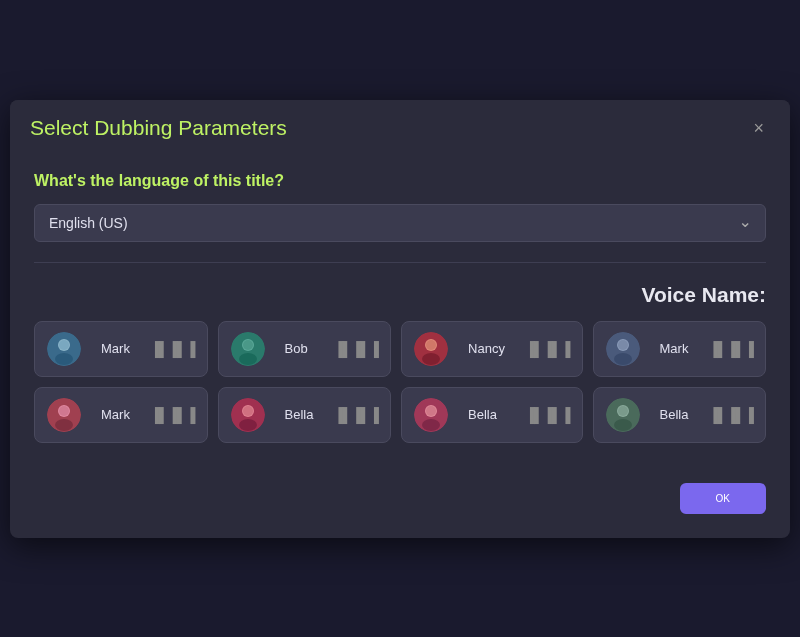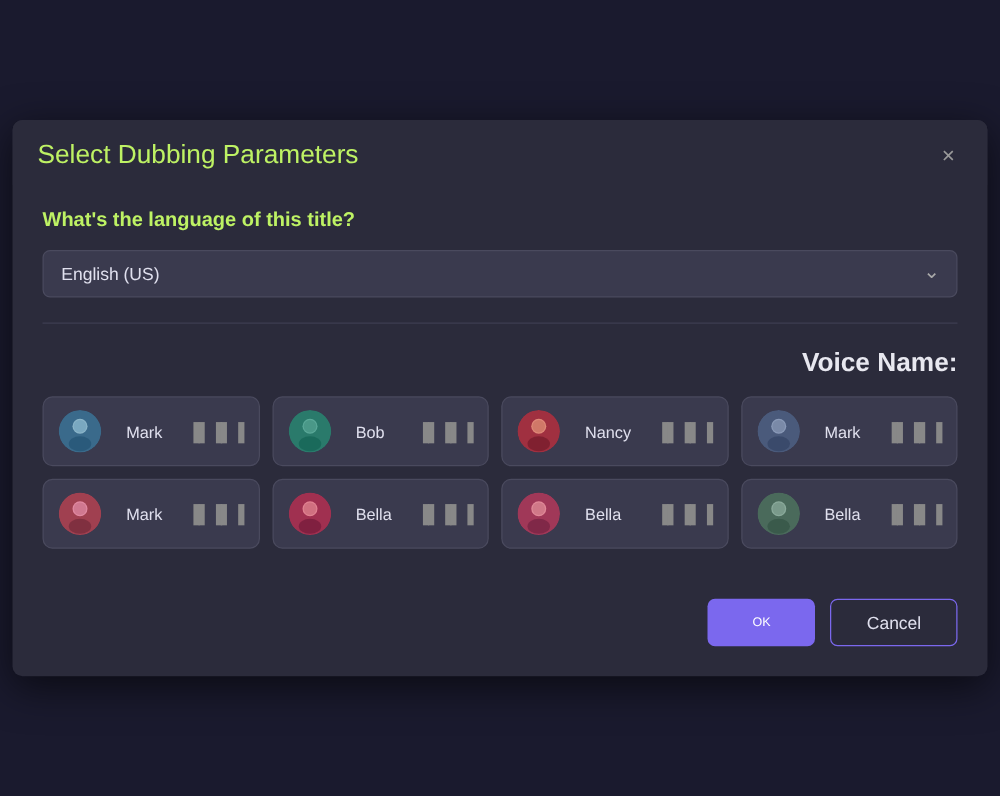--- a/index.html
+++ b/index.html
@@ -288,15 +288,14 @@
         </svg>
         <span class="voice-name">Bella</span>
         <span class="wave-icon">▐▌▐▌▐</span>
       </div>
 
     </div>
   </div>
 
   <div class="dialog-footer">
     <button class="btn-ok">OK</button>
-    <button class="btn-cancel">Cancel</button>
   </div>
 </div>
 
 </body></html>

